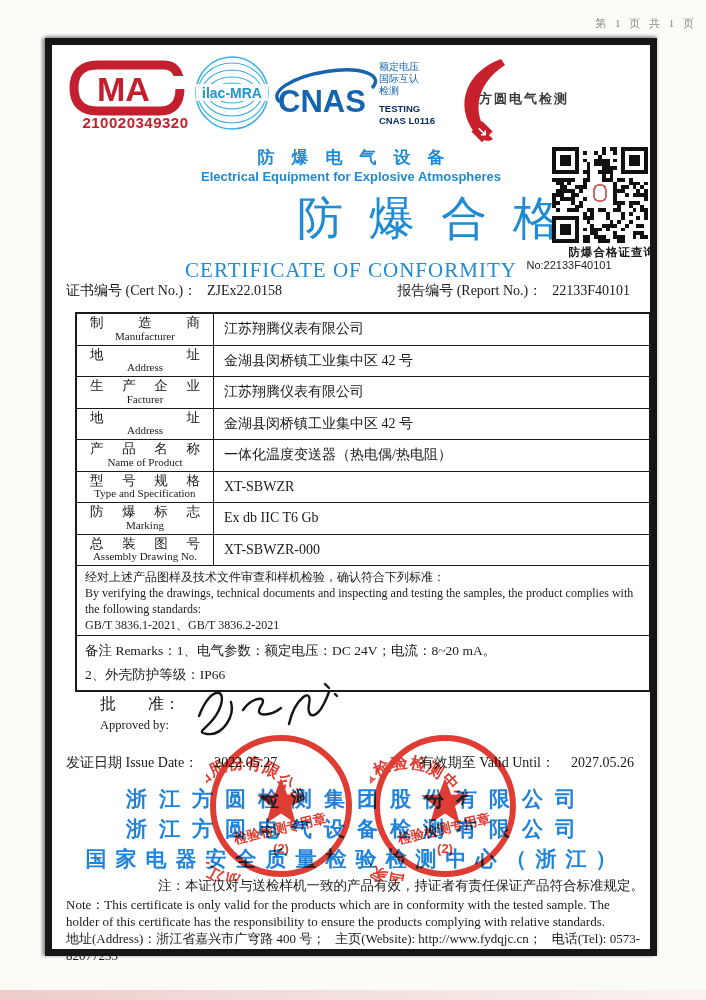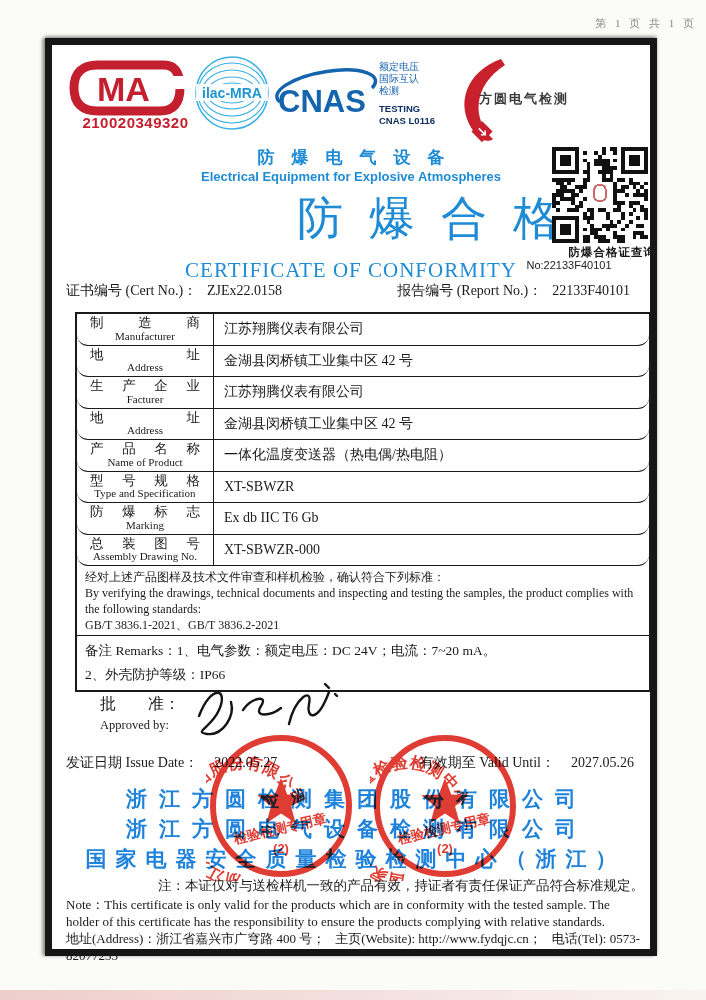--- a/index.html
+++ b/index.html
@@ -42,21 +42,21 @@
   .qr-no{left:514px; top:259px; width:110px; text-align:center; font-size:11px; color:#222;
          font-family:"Liberation Sans",sans-serif;}
 
   
   .cert-line{left:66px; top:282px; width:578px; display:flex; justify-content:space-between;
              font-size:14px;gap:33px;}
   .cert-line .val{margin-left:10px;}
 
   
   .tbl{left:75px; top:312px; width:576px; border:2px solid #1a1a1a; box-sizing:border-box; background:#fff0;}
-  .trow{display:flex; border-bottom:1.5px solid #1a1a1a; height:31.5px; box-sizing:border-box;border-radius:11px;}
+  .trow{display:flex; border-bottom:1.5px solid #1a1a1a; height:31.5px; box-sizing:border-box;}
   .tlabel{width:137px; border-right:1.5px solid #1a1a1a; box-sizing:border-box;
           display:flex; flex-direction:column; justify-content:center;}
   .lbl-cn{font-size:13.5px; padding:0 13px; text-align:justify; text-align-last:justify; line-height:1.05;}
   .lbl-en{font-size:11px; text-align:center; line-height:1.05;}
   .tval{flex:1; display:flex; align-items:center; padding-left:10px; font-size:14px;}
   .std-cell{border-bottom:1.5px solid #1a1a1a; padding:3px 8px 2px 8px; font-size:12px; line-height:1.34;}
   .rem-cell{padding:3px 8px; font-size:13.5px; line-height:1.75;}
 
   
   .appr-cn{left:100px; top:694px; font-size:16px;}
@@ -402,21 +402,21 @@
         <div class="lbl-en">Assembly Drawing No.</div>
         </div>
       <div class="tval">XT-SBWZR-000</div>
     </div>
     <div class="std-cell">
       <div>经对上述产品图样及技术文件审查和样机检验，确认符合下列标准：</div>
       <div>By verifying the drawings, technical documents and inspecting and testing the samples, the product complies with the following standards:</div>
       <div>GB/T 3836.1-2021、GB/T 3836.2-2021</div>
     </div>
     <div class="rem-cell">
-      <div>备注 Remarks：1、电气参数：额定电压：DC 24V；电流：7~20 mA。</div>
+      <div>备注 Remarks：1、电气参数：额定电压：DC 24V；电流：8~20 mA。</div>
       <div>2、外壳防护等级：IP66</div>
     </div>
   </div>
 
   <div class="abs appr-cn">批　　准：</div>
   <div class="abs appr-en">Approved by:</div>
   <svg class="abs signature" width="185" height="72" viewBox="0 0 185 72">
     <g fill="none" stroke="#141414" stroke-width="2.4" stroke-linecap="round">
       <path d="M14,40 C26,8 44,12 34,34 C26,52 8,56 22,58 C38,60 50,40 46,26"></path>
       <path d="M58,34 C66,22 84,18 76,30 C68,42 86,40 96,32"></path>

